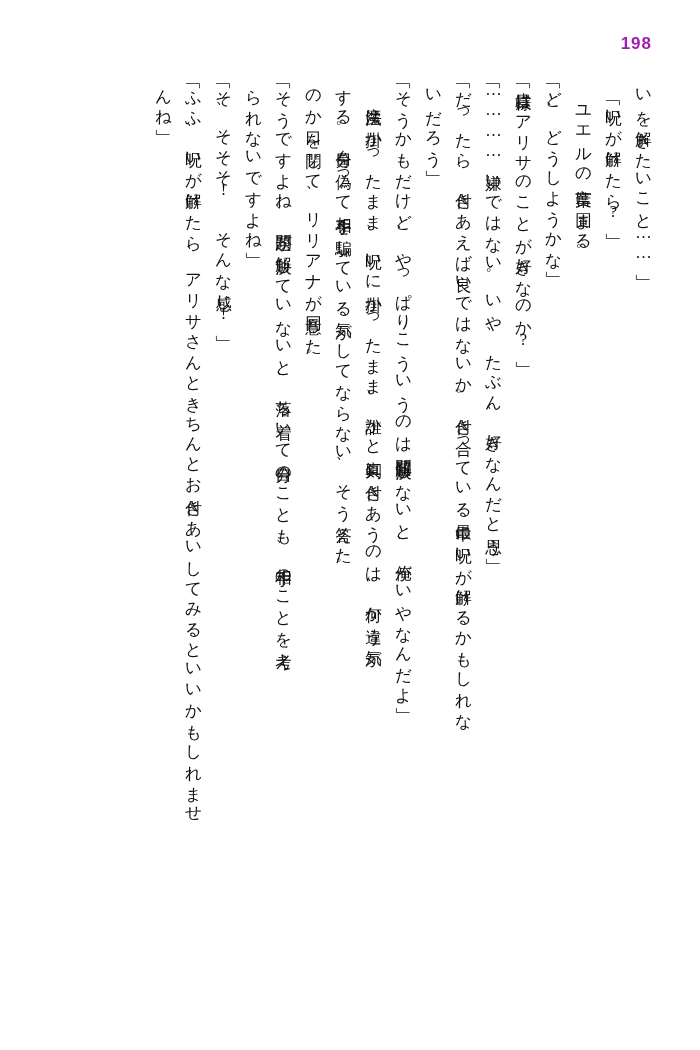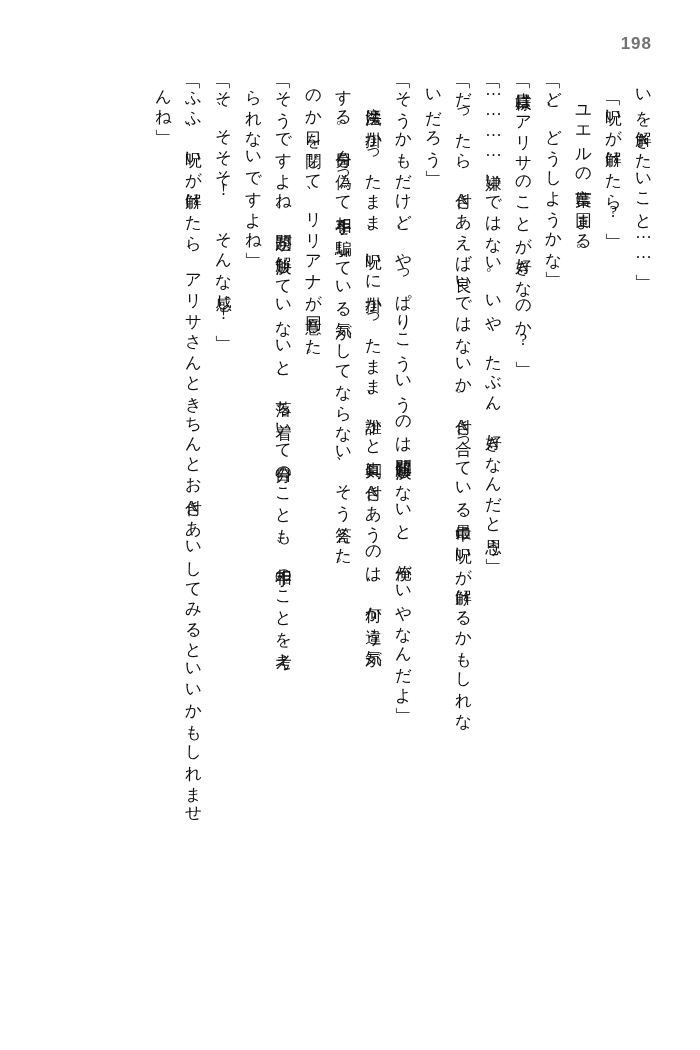--- a/index.html
+++ b/index.html
@@ -21,21 +21,21 @@
     background: #ffffff;
   }
   .page-number {
     position: absolute;
     top: 34px;
     right: 48px;
     font-family: "Liberation Sans", sans-serif;
     font-size: 17px;
     font-weight: 700;
     letter-spacing: 1px;
-    color: #737373;
+    color: #a21caf;
   }
   .text-body {
     position: absolute;
     top: 78px;
     left: 42px;
     right: 42px;
     bottom: 40px;
     display: flex;
     flex-direction: row-reverse;
     justify-content: flex-start;

